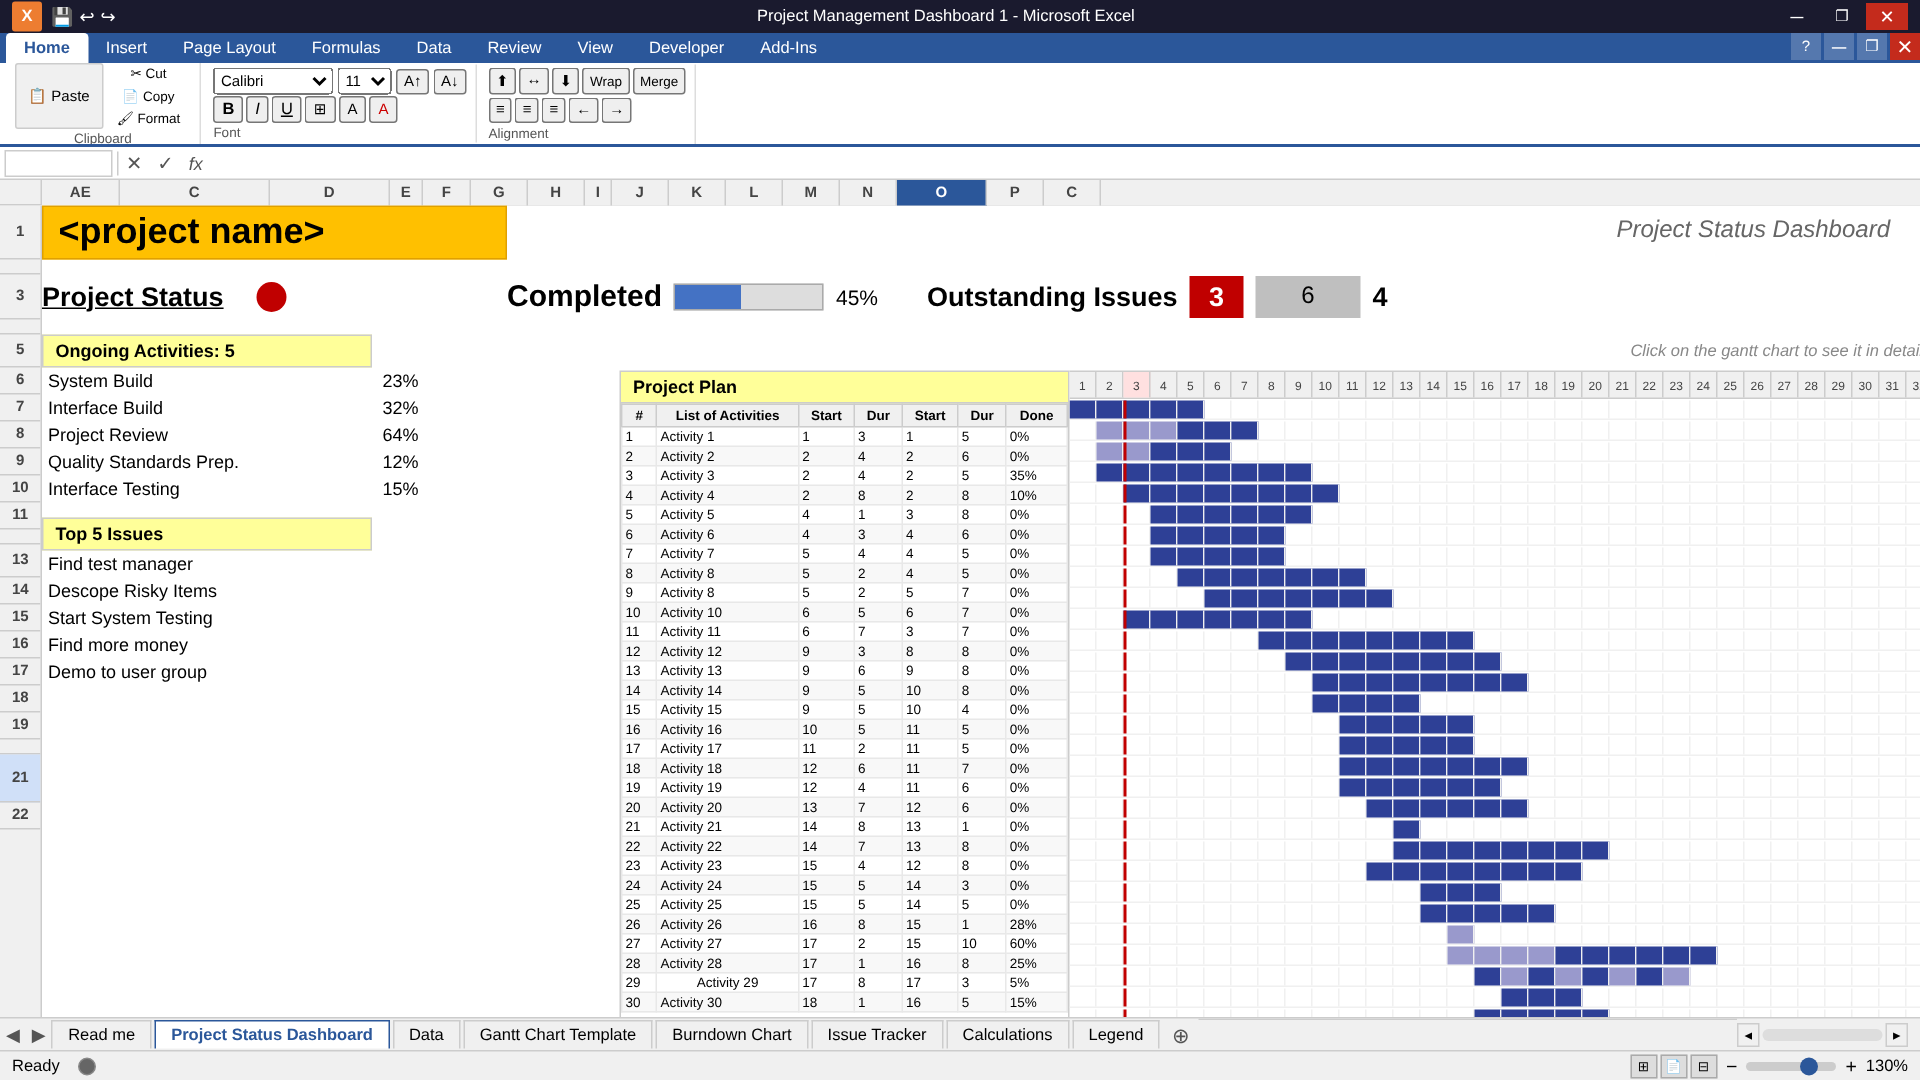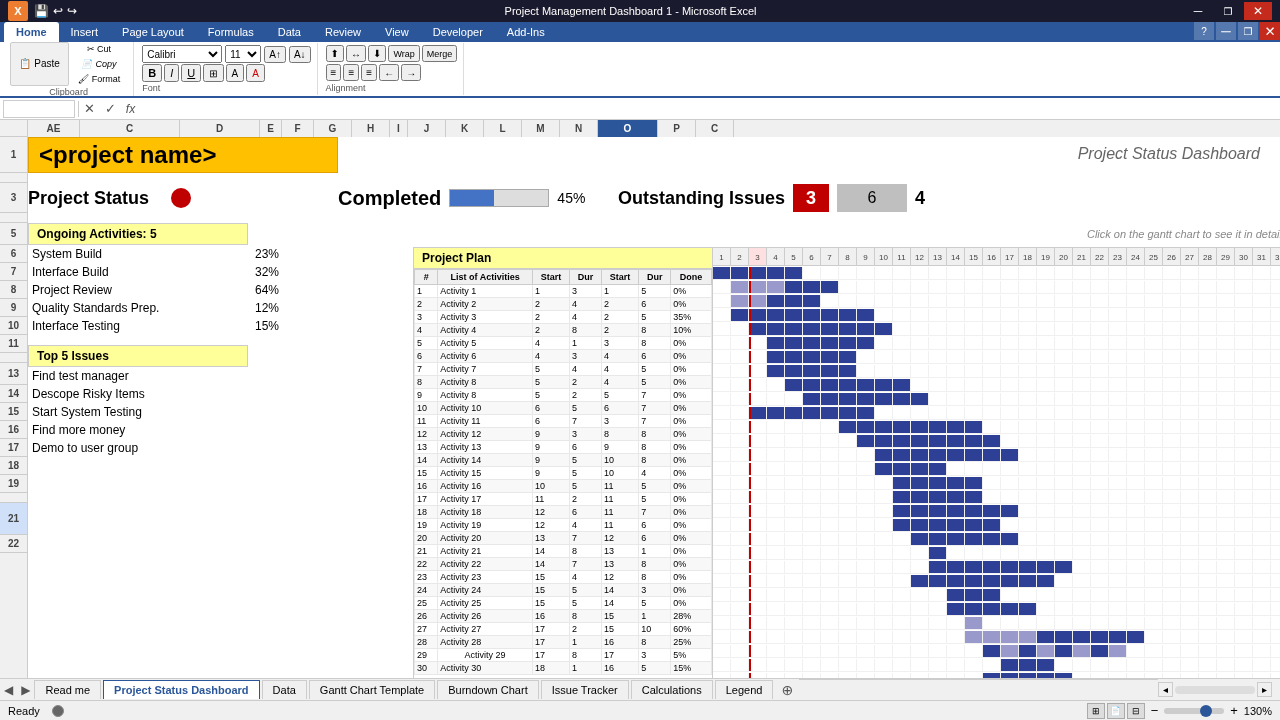--- a/index.html
+++ b/index.html
@@ -64,21 +64,21 @@
       <button style="width:20px;height:18px;background:#c42b1c;color:#fff;border:none;cursor:pointer;">✕</button>
     </div>
   </div>
 
   <div style="background:#fff;border-bottom:2px solid #2b579a;height:56px;display:flex;align-items:center;padding:2px 4px;gap:2px;overflow:hidden;">
     <div style="display:flex;flex-direction:column;align-items:center;padding:2px 6px;border-right:1px solid #ddd;gap:1px;">
       <div style="display:flex;gap:2px;">
         <button style="padding:2px 8px;font-size:10px;background:#f0f0f0;border:1px solid #ccc;cursor:pointer;border-radius:2px;">📋 Paste</button>
         <div style="display:flex;flex-direction:column;gap:1px;">
           <button style="padding:1px 6px;font-size:9px;background:transparent;border:1px solid transparent;cursor:pointer;">✂ Cut</button>
-          <button style="padding:1px 6px;font-size:9px;background:transparent;border:1px solid transparent;cursor:pointer;font-style:italic;">📄 Copy</button>
+          <button style="padding:1px 6px;font-size:9px;background:transparent;border:1px solid transparent;cursor:pointer;">📄 Copy</button>
           <button style="padding:1px 6px;font-size:9px;background:transparent;border:1px solid transparent;cursor:pointer;">🖌 Format</button>
         </div>
       </div>
       <span style="font-size:9px;color:#555;">Clipboard</span>
     </div>
     <div style="display:flex;flex-direction:column;padding:2px 6px;border-right:1px solid #ddd;gap:1px;">
       <div style="display:flex;align-items:center;gap:3px;">
         <select style="font-size:10px;height:18px;width:80px;"><option>Calibri</option></select>
         <select style="font-size:10px;height:18px;width:36px;"><option>11</option></select>
         <button style="font-size:10px;padding:1px 3px;cursor:pointer;">A↑</button>
@@ -176,21 +176,21 @@
         <div style="background:#ffc000;font-size:24px;font-weight:bold;color:#000;padding:4px 10px;width:310px;display:flex;align-items:center;border:1px solid #e0a000;">&lt;project name&gt;</div>
         <div style="flex:1;position:relative;">
           <span style="position:absolute;right:20px;top:8px;font-size:16px;color:#666;font-style:italic;">Project Status Dashboard</span>
         </div>
       </div>
 
       <div style="height:10px;"></div>
 
       <div style="display:flex;height:30px;align-items:center;">
 
-        <div style="width:310px;display:flex;align-items:center;gap:22px;">
+        <div style="width:310px;display:flex;align-items:center;gap:22px;text-decoration:underline;">
           <span style="font-size:18px;font-weight:bold;">Project Status</span>
           <div style="width:20px;height:20px;border-radius:50%;background:#c00000;display:inline-block;"></div>
         </div>
 
         <div style="width:280px;display:flex;align-items:center;gap:8px;">
           <span style="font-size:20px;font-weight:bold;">Completed</span>
           <div style="width:100px;height:18px;background:#ddd;border:1px solid #aaa;display:flex;">
             <div style="width:45%;height:100%;background:#4472c4;"></div>
           </div>
           <span style="font-size:14px;">45%</span>

